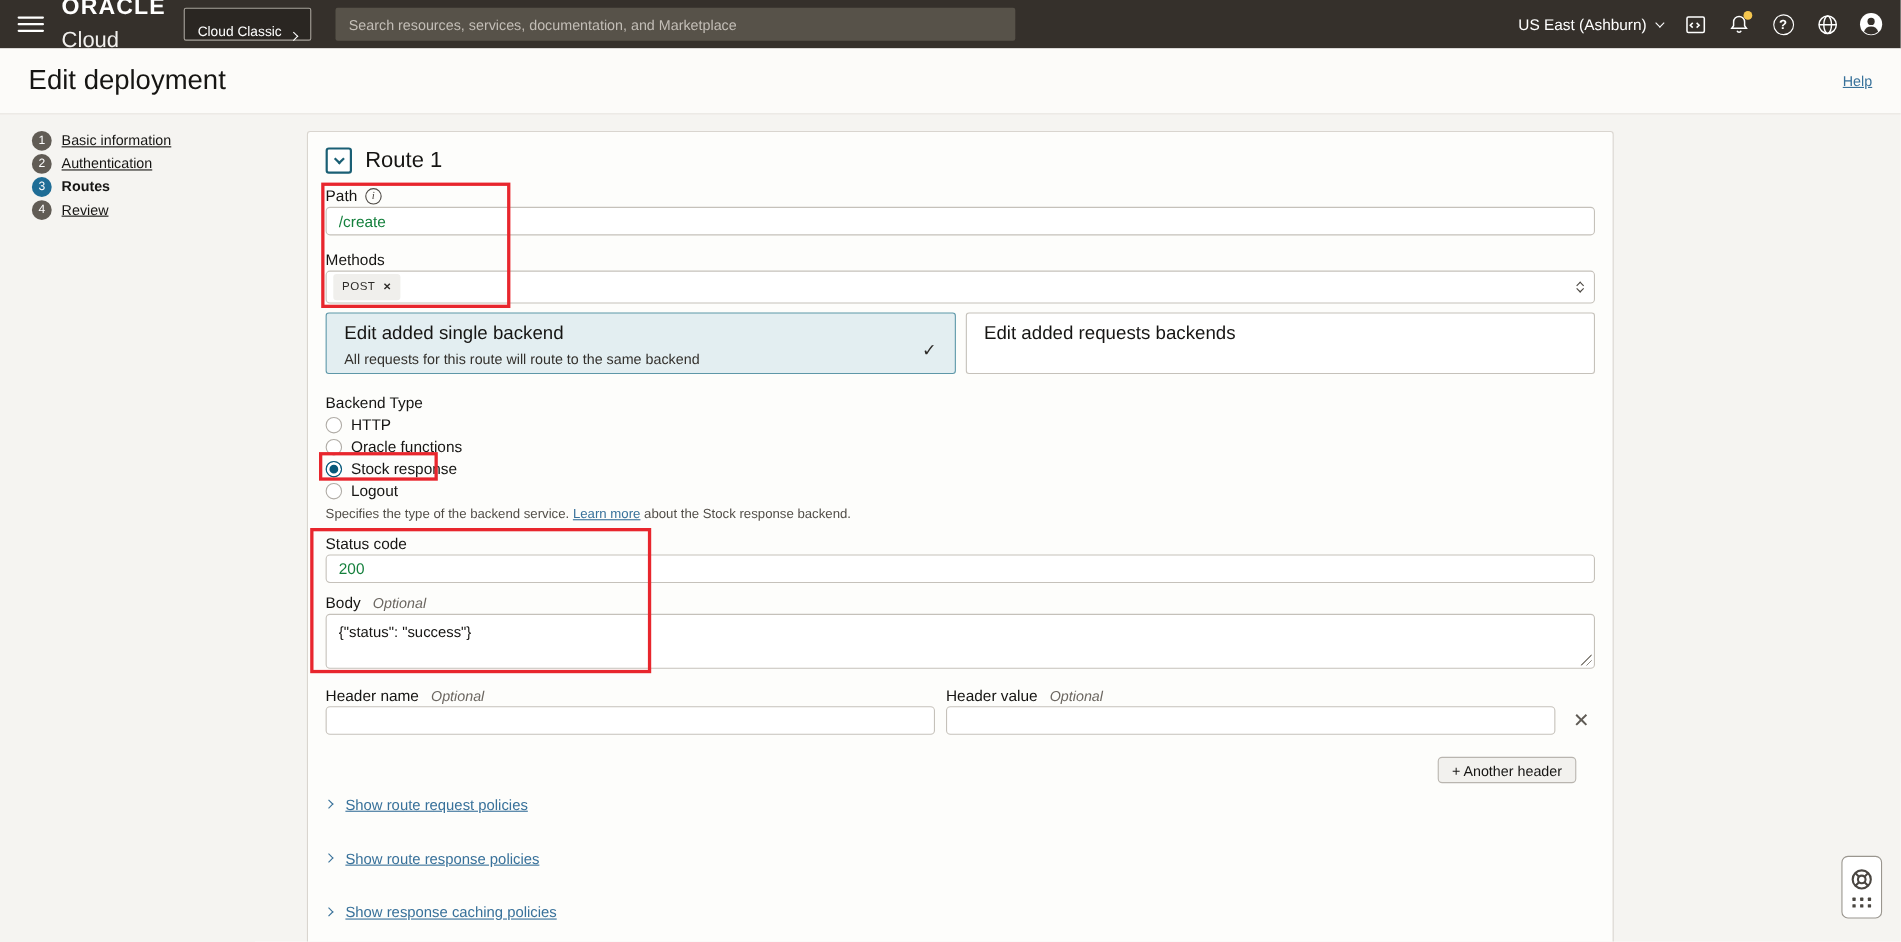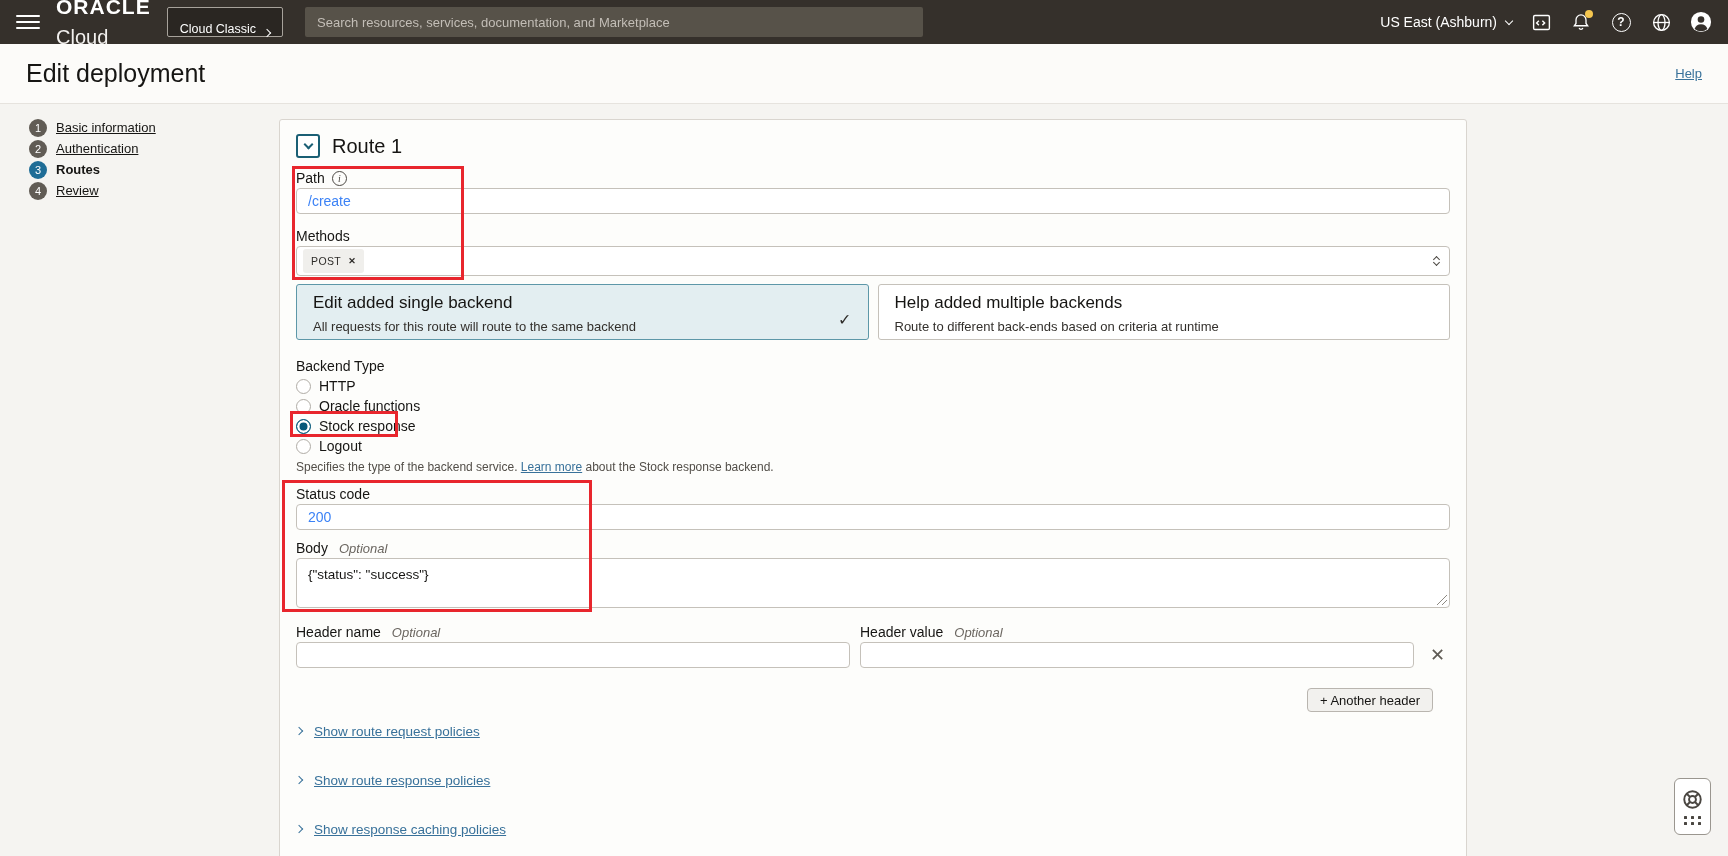--- a/index.html
+++ b/index.html
@@ -78,21 +78,21 @@
   .field-label { font-size:14px; color:#161513; height:16px; display:flex; align-items:center; gap:7px; }
   .optional { font-style:italic; color:#6b6660; font-size:13px; margin-left:4px; }
   .info-icon {
     width:15px; height:15px; border:1.2px solid #4c4843; border-radius:50%;
     display:inline-flex; align-items:center; justify-content:center;
     font-size:10px; font-style:italic; color:#4c4843; font-family:"Liberation Serif", serif;
   }
   .info-icon::after { content:"i"; }
   .text-input {
     width:100%; height:26px; border:1px solid #c5c1ba; border-radius:4px; background:#fff;
-    font-size:14px; color:#3b82f6; padding:0 11px; font-family:inherit; display:block;
+    font-size:14px; color:#15803d; padding:0 11px; font-family:inherit; display:block;
   }
   
   .group-pm { position:relative; }
   .group-pm .field-label { margin-bottom:2px; }
   .methods-label { margin-top:14px; margin-bottom:3px; }
   .methods-box {
     position:relative; height:30px; border:1px solid #c5c1ba; border-radius:4px; background:#fff;
     display:flex; align-items:center; padding:0 26px 0 6px; cursor:pointer;
   }
   .chip {
@@ -288,22 +288,21 @@
       </div>
     </div>
 
     <div class="cards">
       <div class="card selected">
         <div class="card-title">Edit added single backend</div>
         <div class="card-desc">All requests for this route will route to the same backend</div>
         <span class="card-check"></span>
       </div>
       <div class="card">
-        <div class="card-title">Help added multiple backends</div>
-        <div class="card-desc">Route to different back-ends based on criteria at runtime</div>
+        <div class="card-title">Edit added requests backends</div>
       </div>
     </div>
 
     <div class="backend-type">
       <div class="field-label">Backend Type</div>
       <div class="radio-row">
         <span class="radio"></span>
         <span class="radio-label">HTTP</span>
       </div>
       <div class="radio-row">

